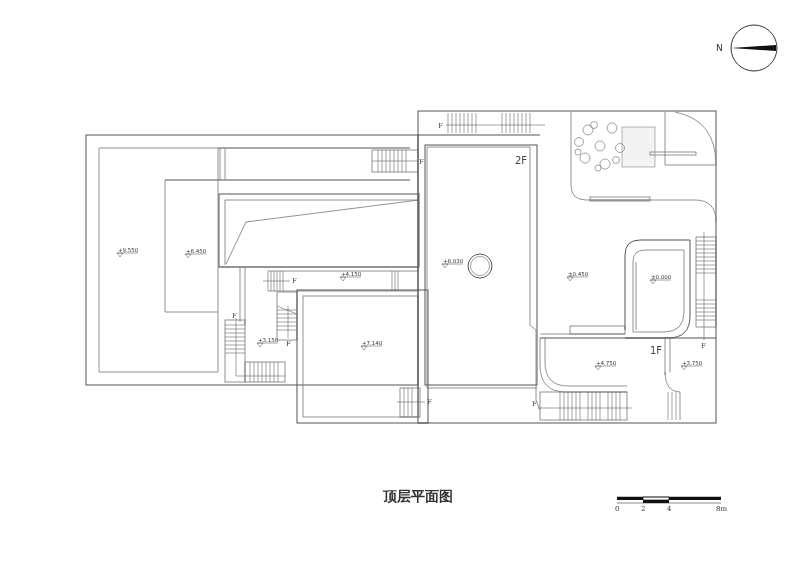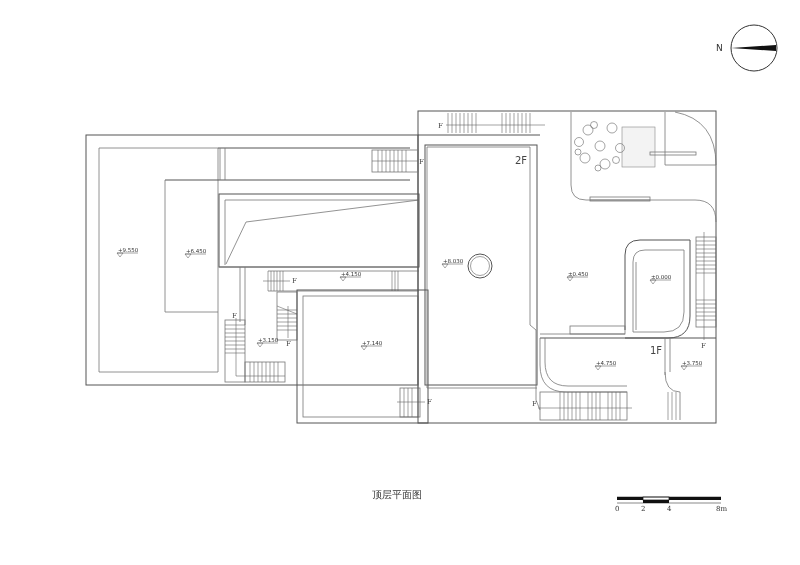--- a/index.html
+++ b/index.html
@@ -4,21 +4,21 @@
   <style>
     html, body { margin: 0; padding: 0; background: #ffffff; }
     body { width: 800px; height: 565px; position: relative; overflow: hidden; font-family: "DejaVu Sans", sans-serif; }
     #plan { position: absolute; left: 0; top: 0; width: 800px; height: 565px; }
     .w { fill: none; stroke: #555; stroke-width: 1; }
     .w2 { fill: none; stroke: #777; stroke-width: 0.8; }
     .st { stroke: #666; stroke-width: 0.6; }
     .lbl { font-family: "DejaVu Sans", sans-serif; font-size: 5.5px; fill: #333; }
     .dn { font-family: "DejaVu Serif", serif; font-size: 7px; fill: #444; }
     .flr { font-family: "DejaVu Sans", sans-serif; font-size: 10px; fill: #444; }
-    .title { position: absolute; left: 372px; top: 488px; font-family: "DejaVu Sans", sans-serif; font-size: 10px; color: #333; }
+    .title { position: absolute; left: 383px; top: 488px; font-family: "DejaVu Sans", sans-serif; font-size: 14px; color: #333; font-weight: bold; }
     .scale-tick { font-family: "DejaVu Serif", serif; font-size: 7px; fill: #333; }
     .north-label { font-family: "DejaVu Sans", sans-serif; font-size: 9px; fill: #333; }
   </style>
 </head>
 <body>
 
 <svg id="plan" viewBox="0 0 800 565" xmlns="http://www.w3.org/2000/svg">
 
   <g>
     <circle cx="754" cy="48" r="23" fill="none" stroke="#333" stroke-width="1"></circle>

